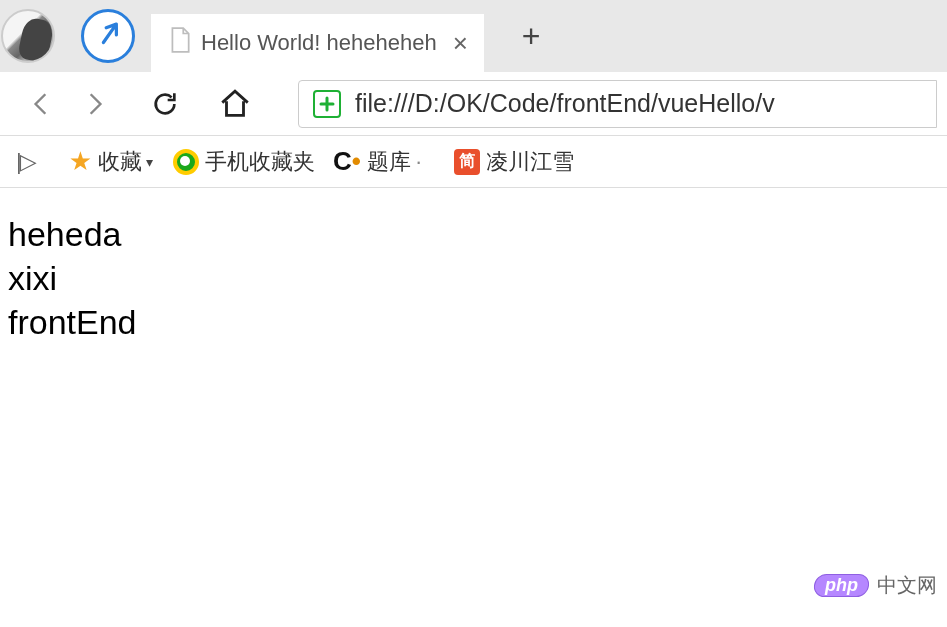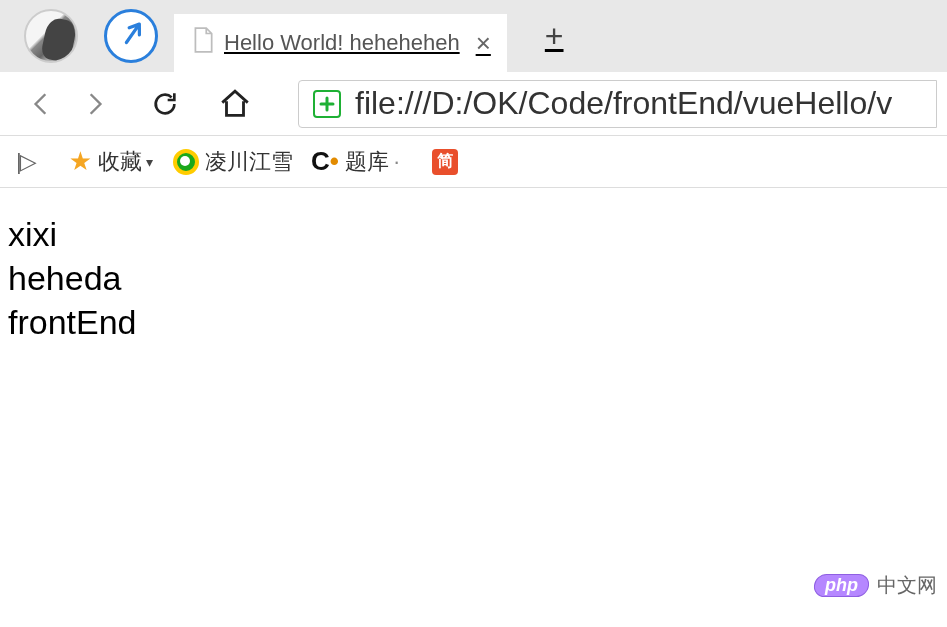--- a/index.html
+++ b/index.html
@@ -9,23 +9,22 @@
       width: 947px;
       height: 627px;
       overflow: hidden;
       position: relative;
     }
     .tab-strip {
       height: 72px;
       background: #e8e8e8;
       display: flex;
       align-items: center;
-      padding-left: 24px;
+      padding-left: 1px;
       gap: 8px;
-      text-decoration: underline;
     }
     .avatar {
       width: 54px; height: 54px;
       border-radius: 50%;
       border: 2px solid #ccc;
       background: linear-gradient(135deg, #f5f5f5 40%, #888 45%, #666 60%, #aaa 70%);
       position: relative;
       overflow: hidden;
     }
     .avatar::after {
@@ -79,21 +78,21 @@
     }
     .nav-btn { display: flex; align-items: center; justify-content: center; width: 38px; height: 38px; color: #555; }
     .url-bar {
       flex: 1;
       height: 48px;
       border: 1px solid #ccc;
       border-radius: 4px 0 0 4px;
       display: flex;
       align-items: center;
       padding: 0 10px 0 14px;
-      font-size: 32px;
+      font-size: 25px;
       color: #333;
       overflow: hidden;
       margin-left: 28px;
       gap: 14px;
     }
     .shield-icon {
       display: inline-flex;
       border: 2px solid #1eb034;
       border-radius: 4px;
       width: 28px; height: 28px;
@@ -218,37 +217,38 @@
 
   <div class="bm-item" style="margin-left:16px">
     <span class="icon-star">★</span>
     <span>收藏</span>
     <span class="caret">▾</span>
   </div>
 
 
   <div class="bm-item">
     <span class="icon-360"></span>
-    <span>凌川江雪</span>
+    <span>手机收藏夹</span>
   </div>
 
 
   <div class="bm-item">
     <span class="icon-cdot"><span class="blk">C</span><span class="org">•</span></span>
     <span>题库</span>
     <span style="color:#888;margin-left:-2px">·</span>
   </div>
 
   <div class="bm-item" style="margin-left:14px">
     <span class="icon-box icon-red">简</span>
+    <span>凌川江雪</span>
   </div>
 </div>
 
 <div class="page-content">
+  <div>heheda</div>
   <div>xixi</div>
-  <div>heheda</div>
   <div>frontEnd</div>
 </div>
 
 <div class="watermark">
   <span class="php-pill"><span>php</span></span>
   <span>中文网</span>
 </div>
 
 </body></html>

